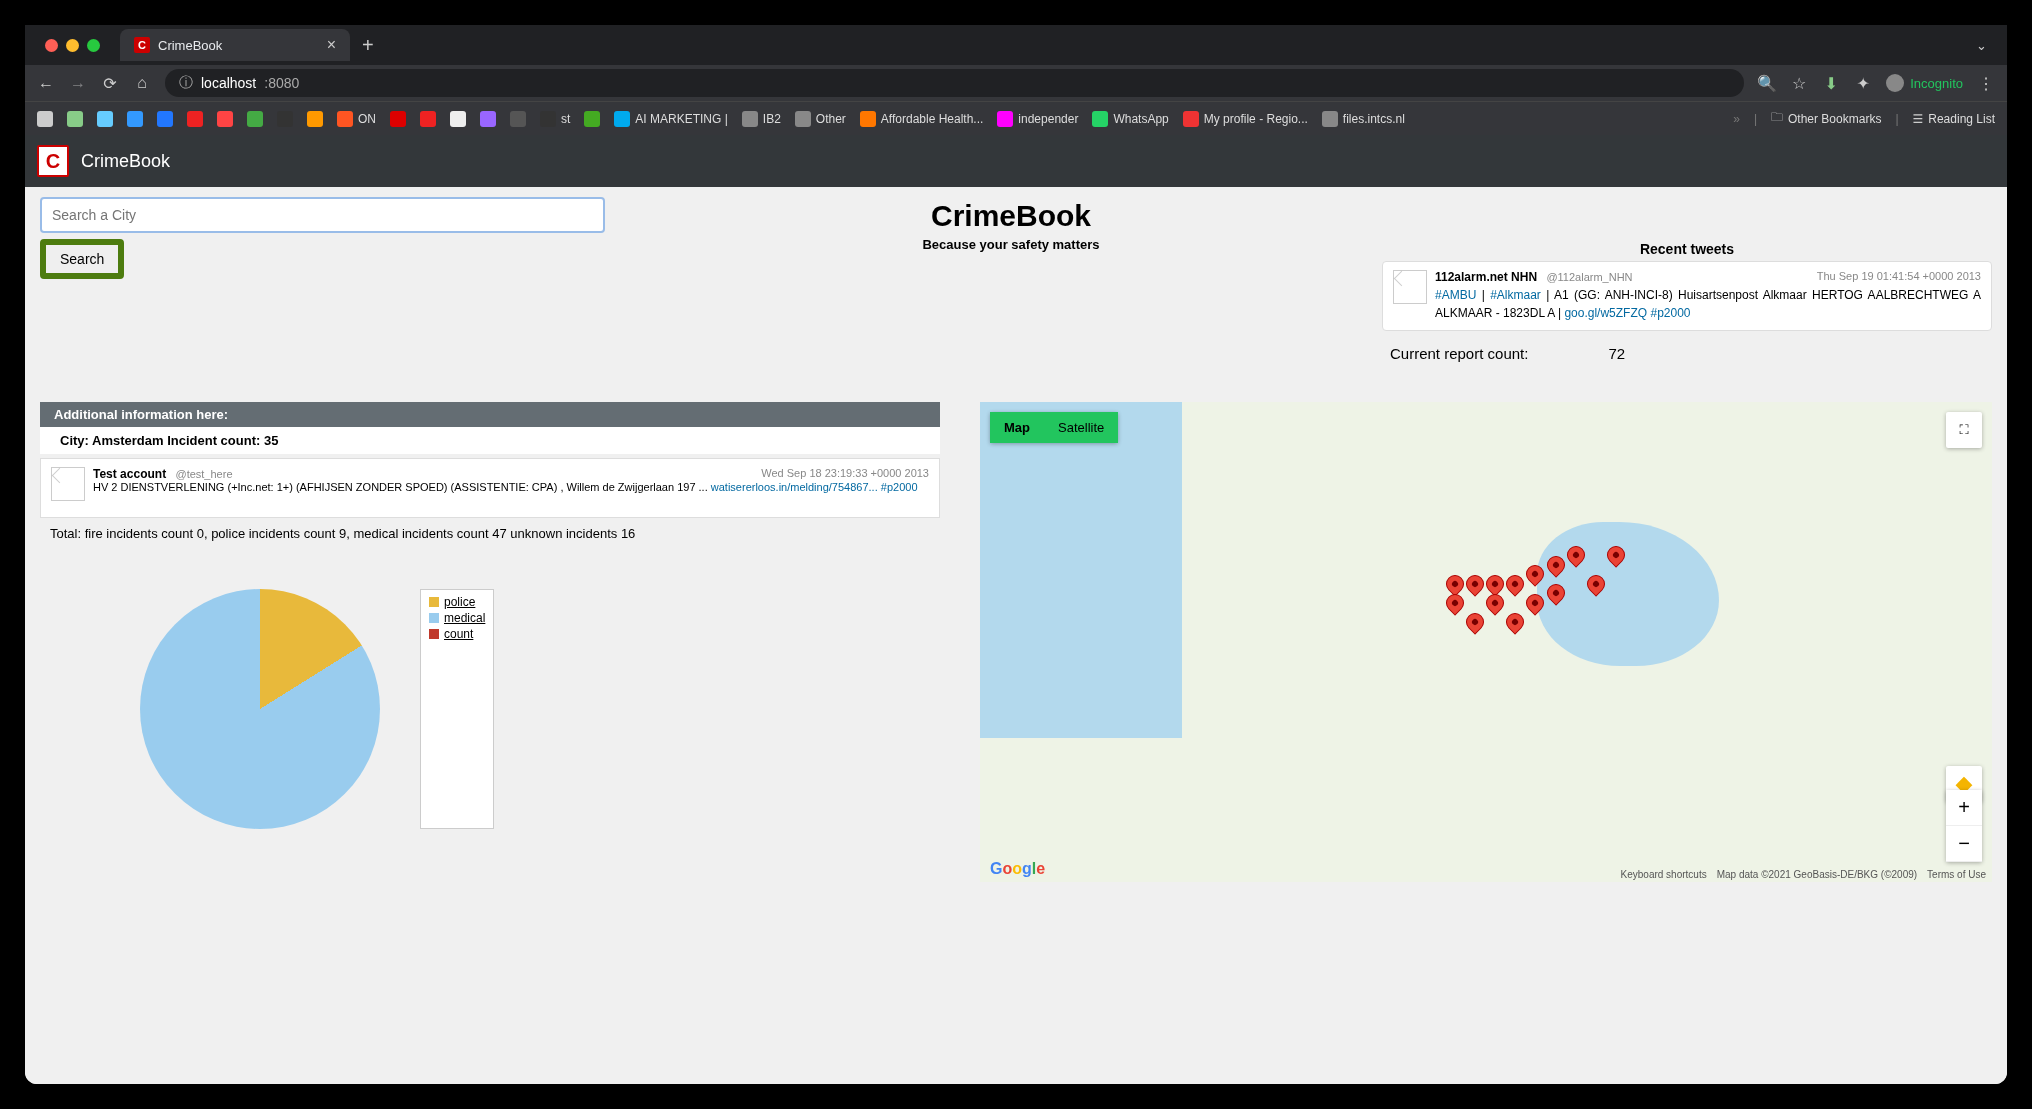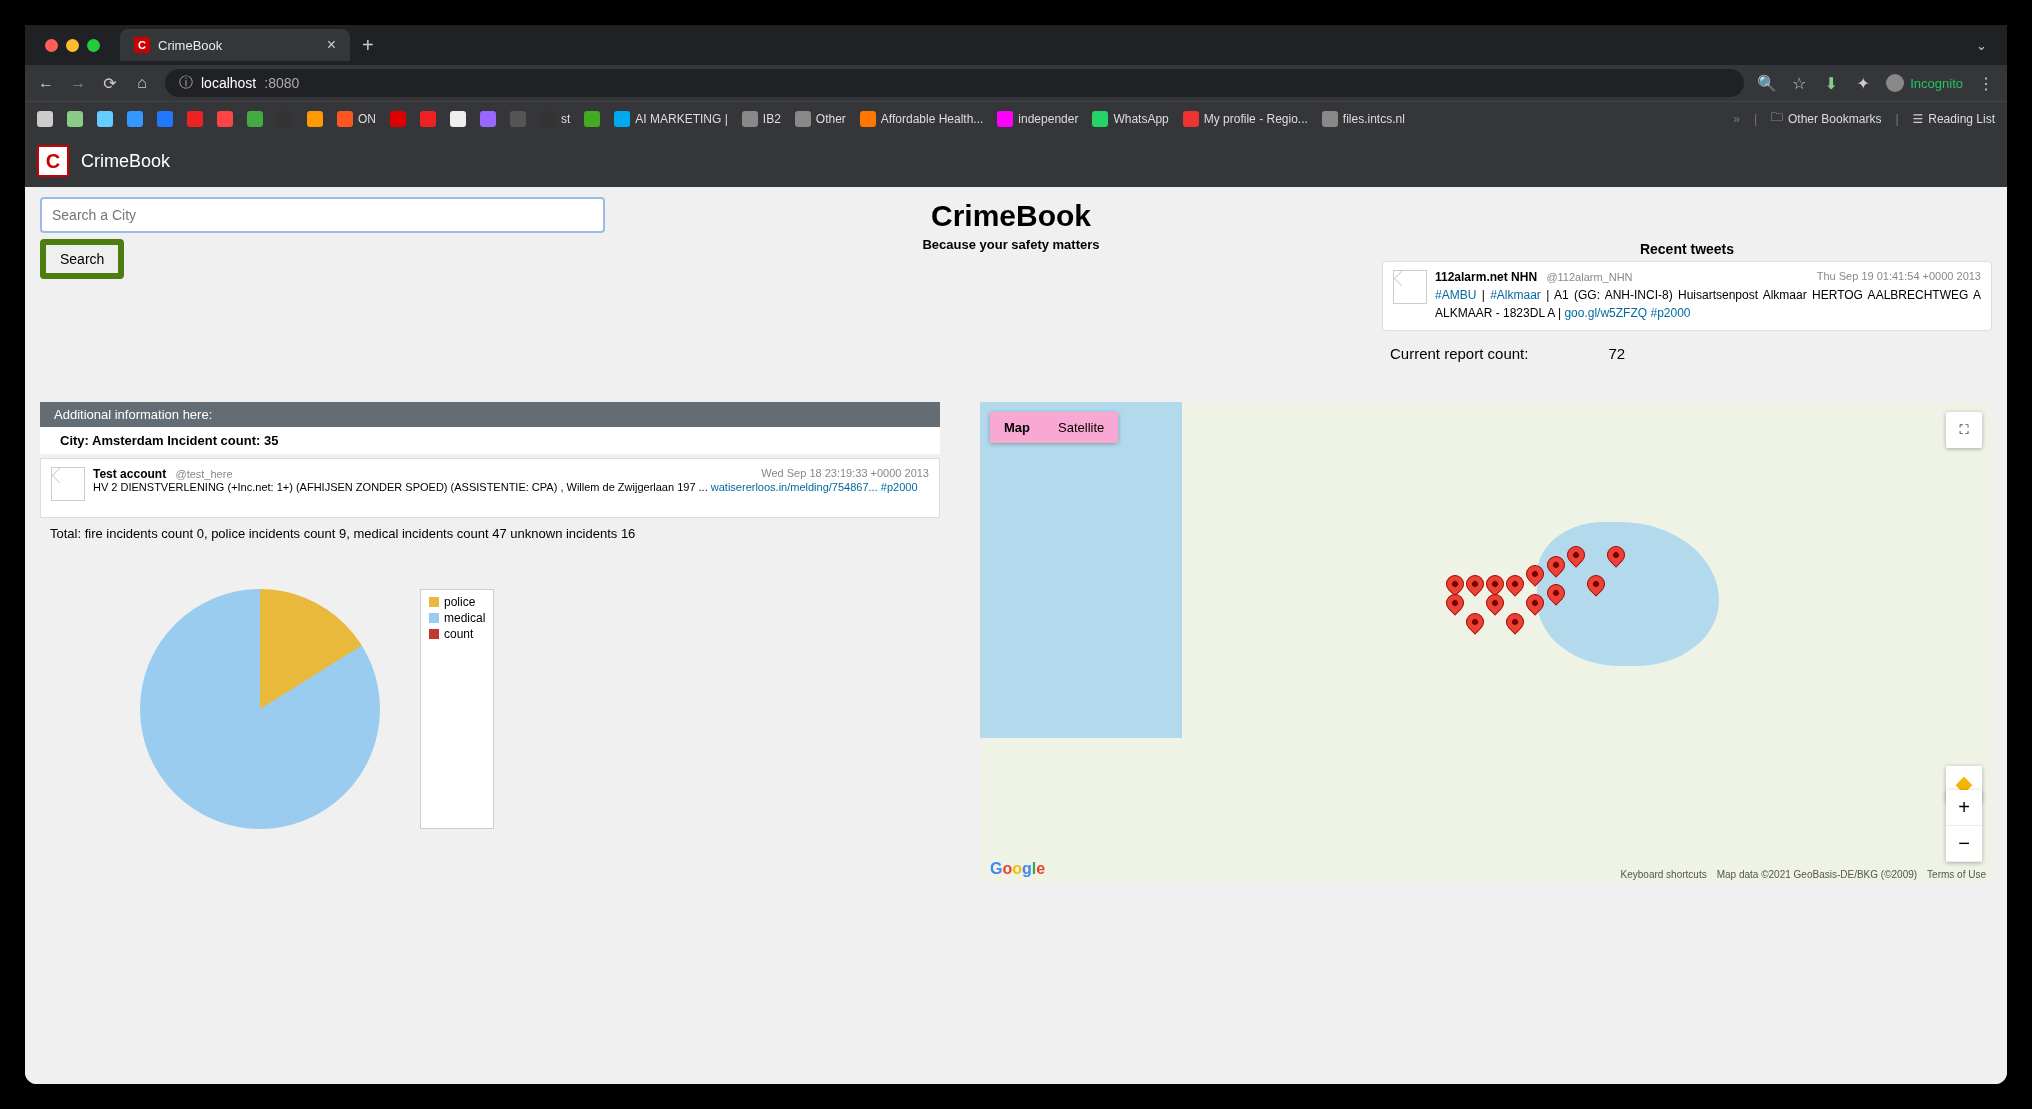--- a/index.html
+++ b/index.html
@@ -51,36 +51,36 @@
   .tweet-body { flex:1; font-size:12px; }
   .tweet-line1 { display:flex; justify-content:space-between; }
   .tweet-name { font-weight:bold; }
   .tweet-handle { color:#888; font-size:11px; margin-left:6px; }
   .tweet-time { color:#888; font-size:11px; }
   .tweet-text { margin-top:2px; line-height:1.5; text-align:justify; }
   .hlink { color:#0369a1; }
   .report-row { display:flex; gap:80px; align-items:center; margin-top:14px; font-size:15px; padding-left:8px; }
   .mid-row { display:flex; gap:40px; margin-top:40px; align-items:flex-start; }
   .info-col { width:900px; }
-  .info-hdr { background:#646d73; color:#fff; padding:5px 14px; font-size:13px; font-weight:normal; }
+  .info-hdr { background:#646d73; color:#fff; padding:5px 14px; font-size:13px; font-weight:bold; }
   .info-sub { background:#fff; padding:6px 20px; font-size:13px; font-weight:bold; }
   .tweet-card.mini { margin-top:4px; border-radius:0; }
   .totals { font-size:13px; padding:8px 10px; }
   .chart-area { display:flex; gap:40px; margin-top:40px; padding-left:100px; }
   .pie-wrap { width:240px; height:240px; position:relative; }
   .pie { width:240px; height:240px; border-radius:50%; background: conic-gradient(#e8b93b 0deg 58deg, #99ccee 58deg 360deg); }
   .legend { background:#fff; border:1px solid #ccc; padding:4px 8px; font-size:12px; min-width:70px; }
-  .legend-item { display:flex; align-items:center; gap:5px; padding:1px 0; }
+  .legend-item { display:flex; align-items:center; gap:5px; padding:1px 0;text-decoration:underline; }
   .legend-sw { width:10px; height:10px; }
   .map-col { flex:1; position:relative; }
   .map { position:relative; background:#b3d9ed; height:480px; overflow:hidden; }
   .map-land { position:absolute; background:#eef3e6; }
   .map-ctrl { position:absolute; background:#fff; border-radius:2px; box-shadow:0 1px 4px rgba(0,0,0,.3); font-size:13px; }
   .map-type { top:10px; left:10px; display:flex; }
-  .map-type button { padding:8px 14px; border:none; background:#f9a8d4; font-size:13px; cursor:pointer; }
+  .map-type button { padding:8px 14px; border:none; background:#22c55e; font-size:13px; cursor:pointer; }
   .map-type button.active { font-weight:bold; }
   .map-fs { top:10px; right:10px; width:36px; height:36px; display:flex; align-items:center; justify-content:center; }
   .map-peg { bottom:80px; right:10px; width:36px; height:36px; display:flex; align-items:center; justify-content:center; color:#f4b400; font-size:22px; }
   .map-zoom { bottom:20px; right:10px; display:flex; flex-direction:column; }
   .map-zoom button { width:36px; height:36px; border:none; background:#fff; font-size:20px; cursor:pointer; border-bottom:1px solid #eee; }
   .map-attrib { position:absolute; bottom:2px; right:6px; font-size:10px; color:#555; display:flex; gap:10px; }
   .map-logo { position:absolute; bottom:4px; left:10px; font-size:16px; font-weight:bold; color:#666; }
   .map-logo span:nth-child(1){color:#4285f4}.map-logo span:nth-child(2){color:#ea4335}.map-logo span:nth-child(3){color:#fbbc05}.map-logo span:nth-child(4){color:#4285f4}.map-logo span:nth-child(5){color:#34a853}.map-logo span:nth-child(6){color:#ea4335}
   .map-pin { position:absolute; width:18px; height:18px; background:#ea4335; border-radius:50% 50% 50% 0; transform:rotate(-45deg); border:1px solid #a00; }
   .map-pin::after { content:""; position:absolute; left:5px; top:5px; width:6px; height:6px; background:#700; border-radius:50%; }

